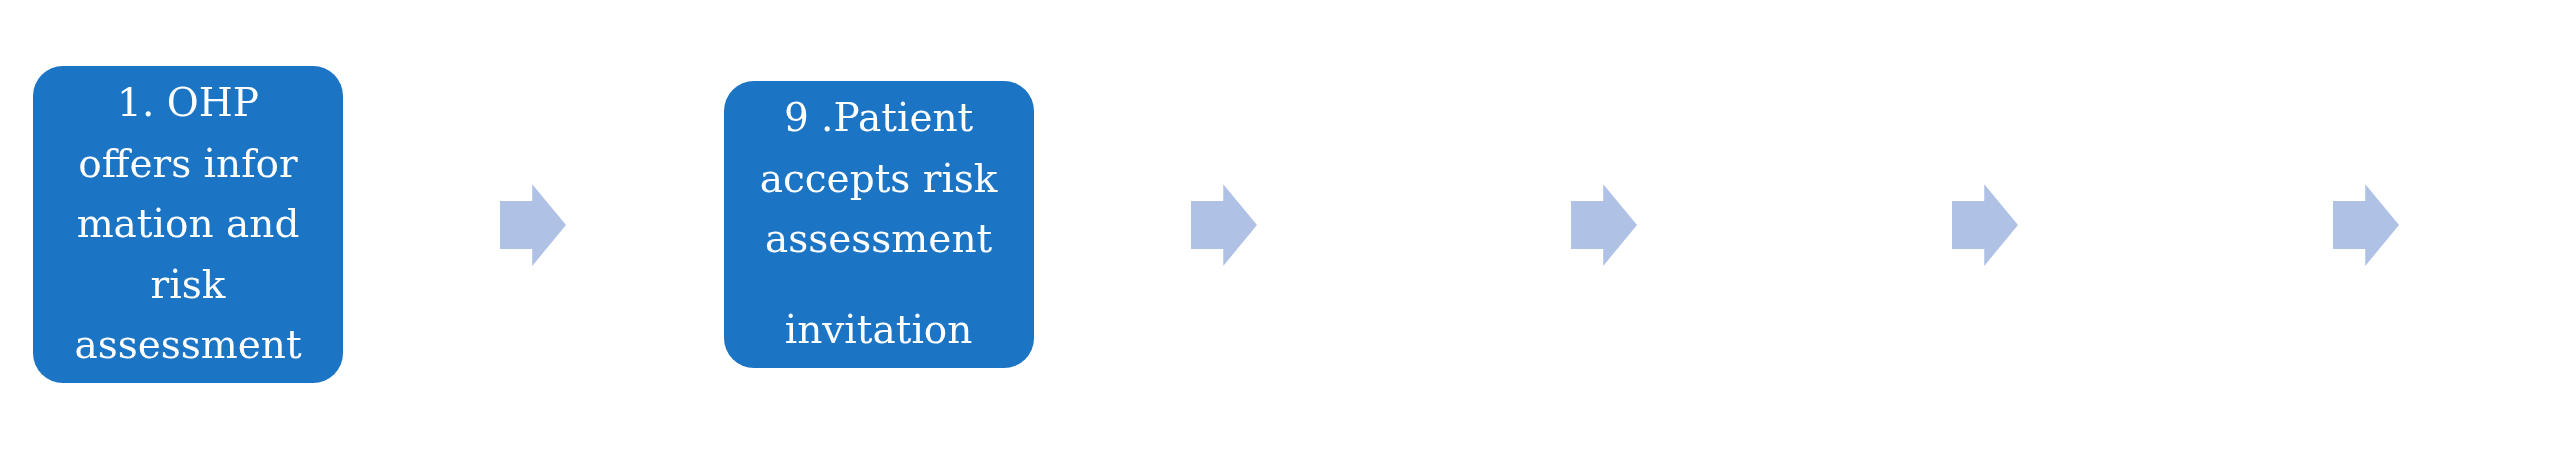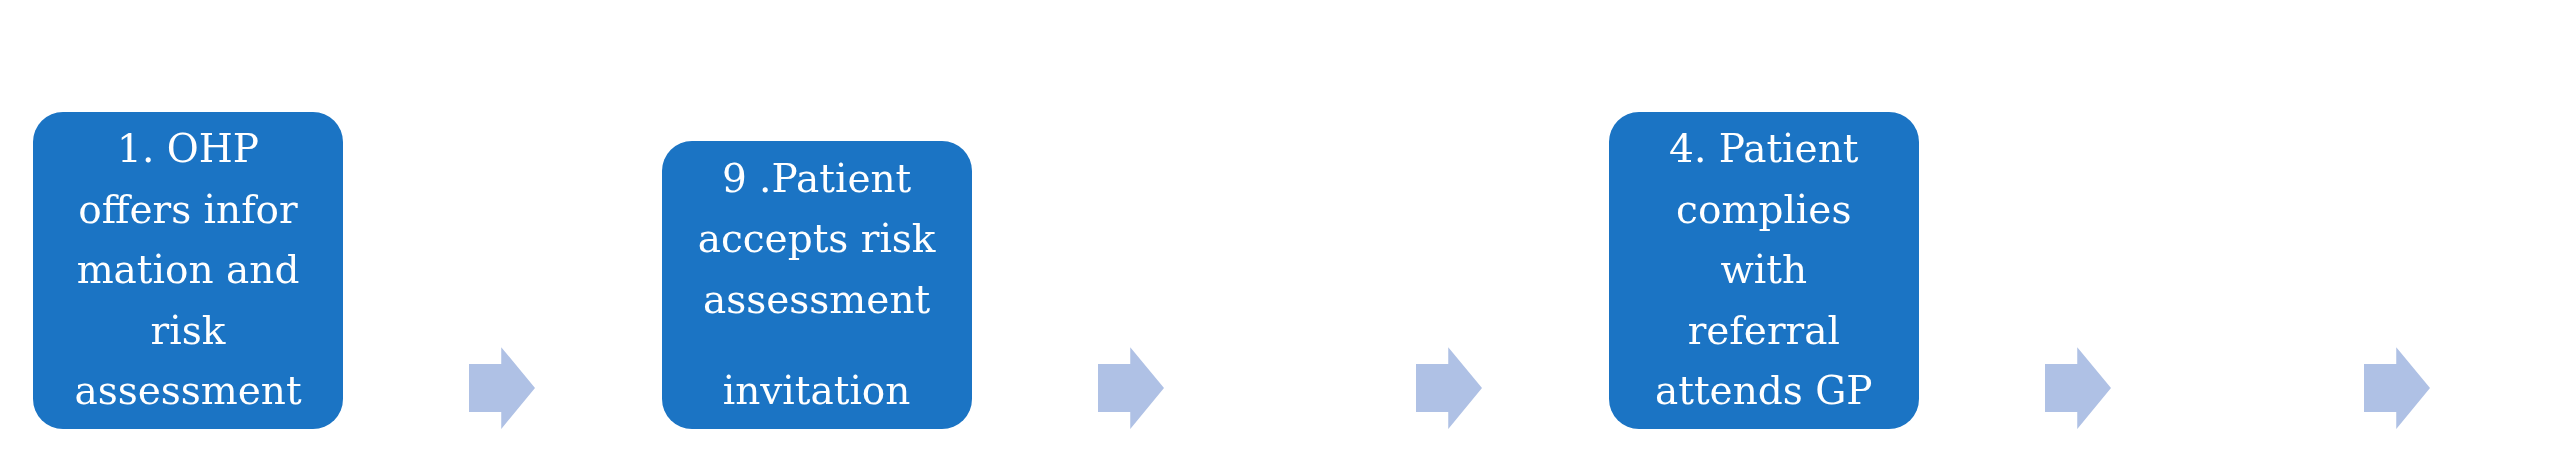--- a/index.html
+++ b/index.html
@@ -8,21 +8,21 @@
     background: #ffffff;
   }
   body {
     width: 2576px;
     height: 458px;
     overflow: hidden;
     font-family: "DejaVu Serif", "Liberation Serif", serif;
   }
   .flow {
     display: flex;
-    align-items: flex-end;
+    align-items: center;
     height: 409px;
     margin: 20px 20px 0 33px;
   }
   .step-box {
     flex: 0 0 310px;
     width: 310px;
     background: #1B74C4;
     border-radius: 30px;
     display: flex;
     flex-direction: column;
@@ -88,27 +88,20 @@
     </svg>
   </div>
 
 
   <div class="arrow-gap">
     <svg class="arrow-icon" viewBox="0 0 88 109" xmlns="http://www.w3.org/2000/svg">
       <polygon points="0,22.5 43,22.5 43,0 88,54.5 43,109 43,86.5 0,86.5"></polygon>
     </svg>
   </div>
 
-  <div class="step-box">
-    <div class="box-text">4. Patient
-complies
-with
-referral
-attends GP</div>
-  </div>
 
   <div class="arrow-gap">
     <svg class="arrow-icon" viewBox="0 0 88 109" xmlns="http://www.w3.org/2000/svg">
       <polygon points="0,22.5 43,22.5 43,0 88,54.5 43,109 43,86.5 0,86.5"></polygon>
     </svg>
   </div>
 
 
   <div class="arrow-gap">
     <svg class="arrow-icon" viewBox="0 0 88 109" xmlns="http://www.w3.org/2000/svg">

